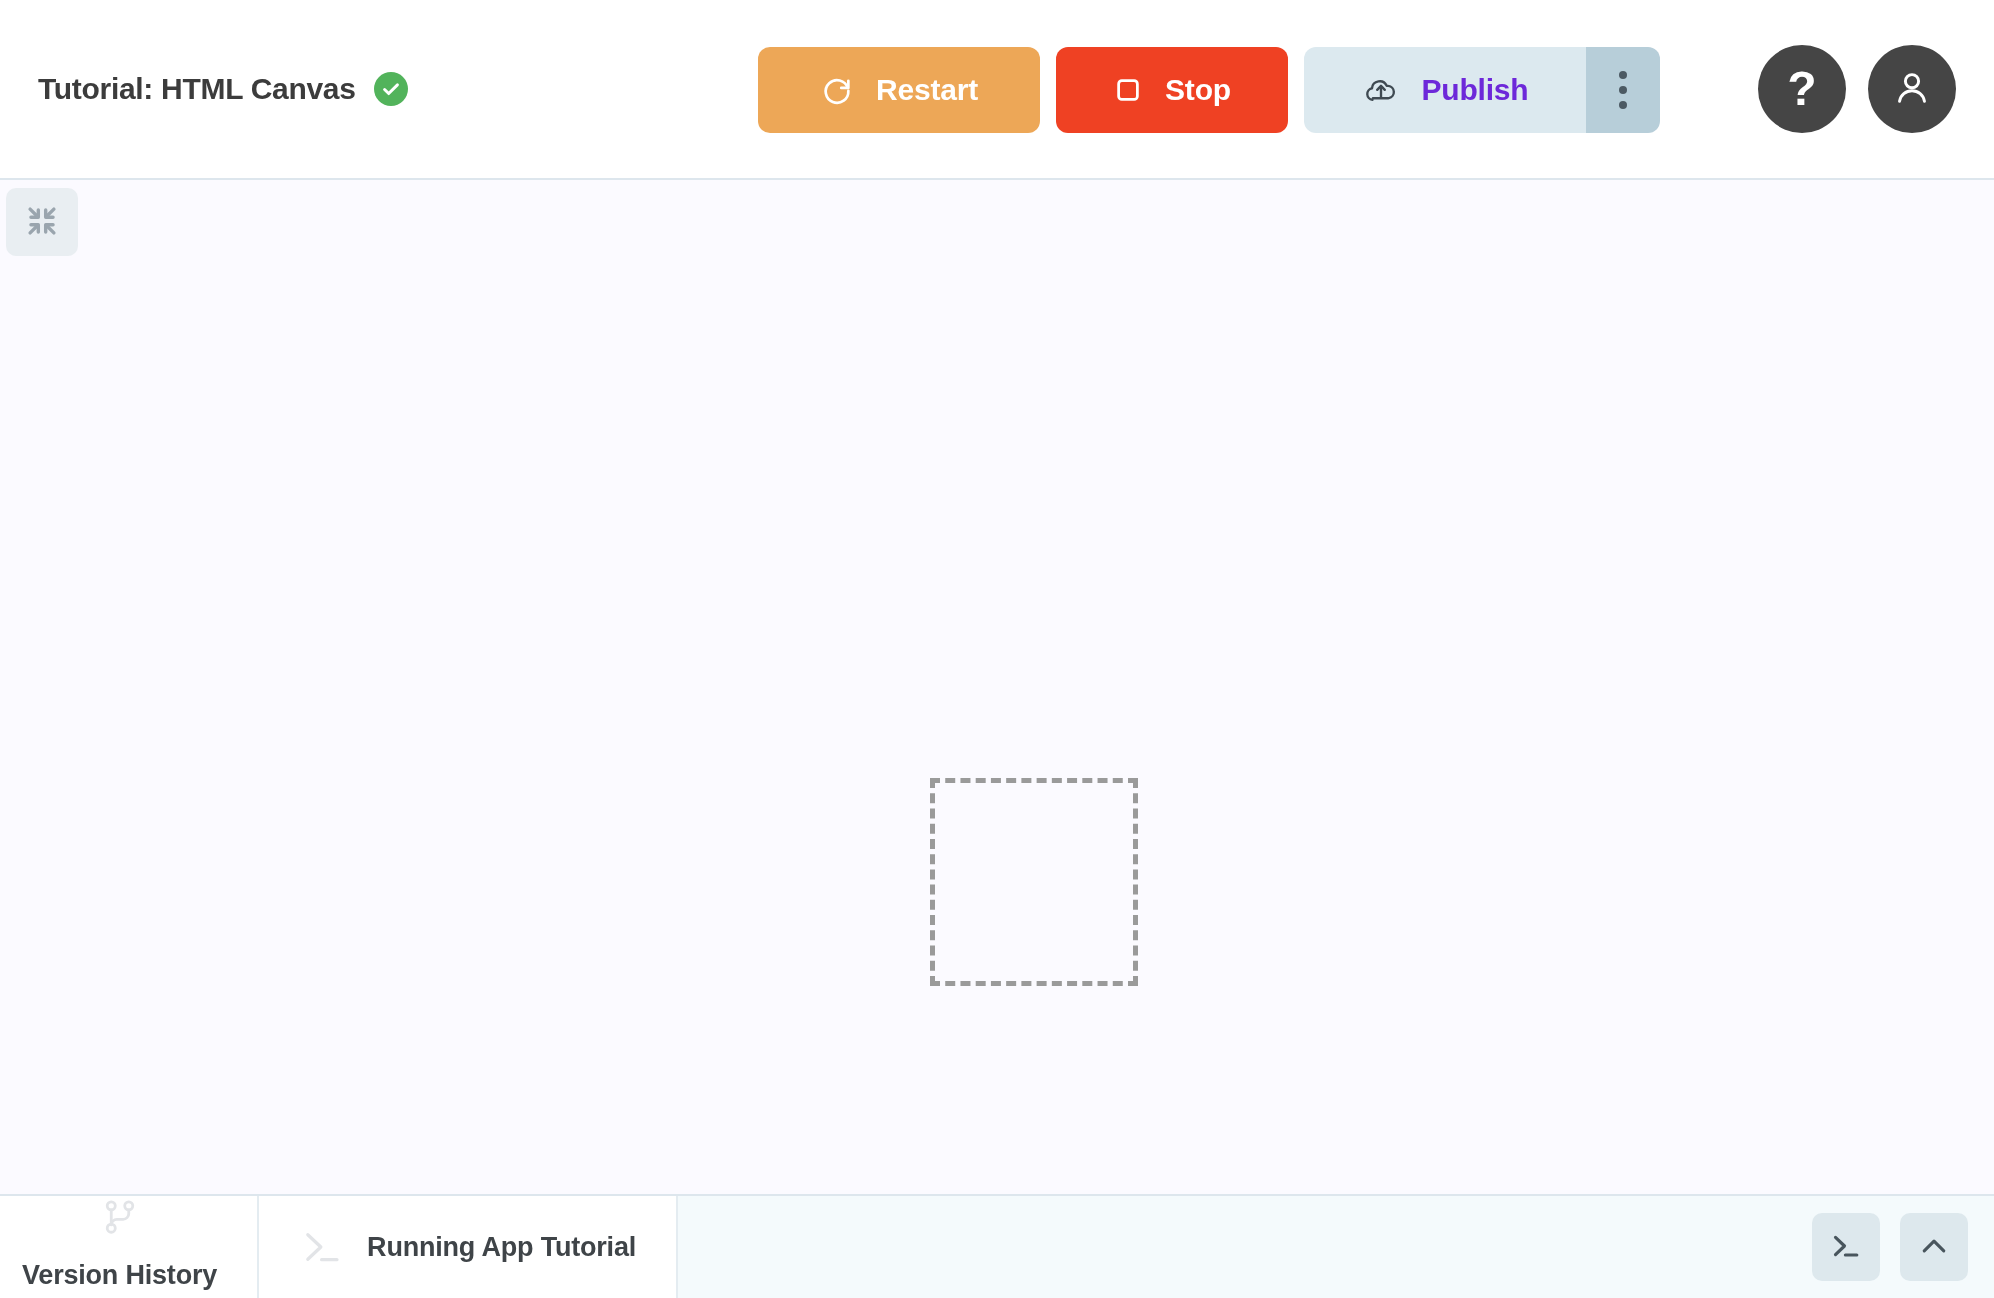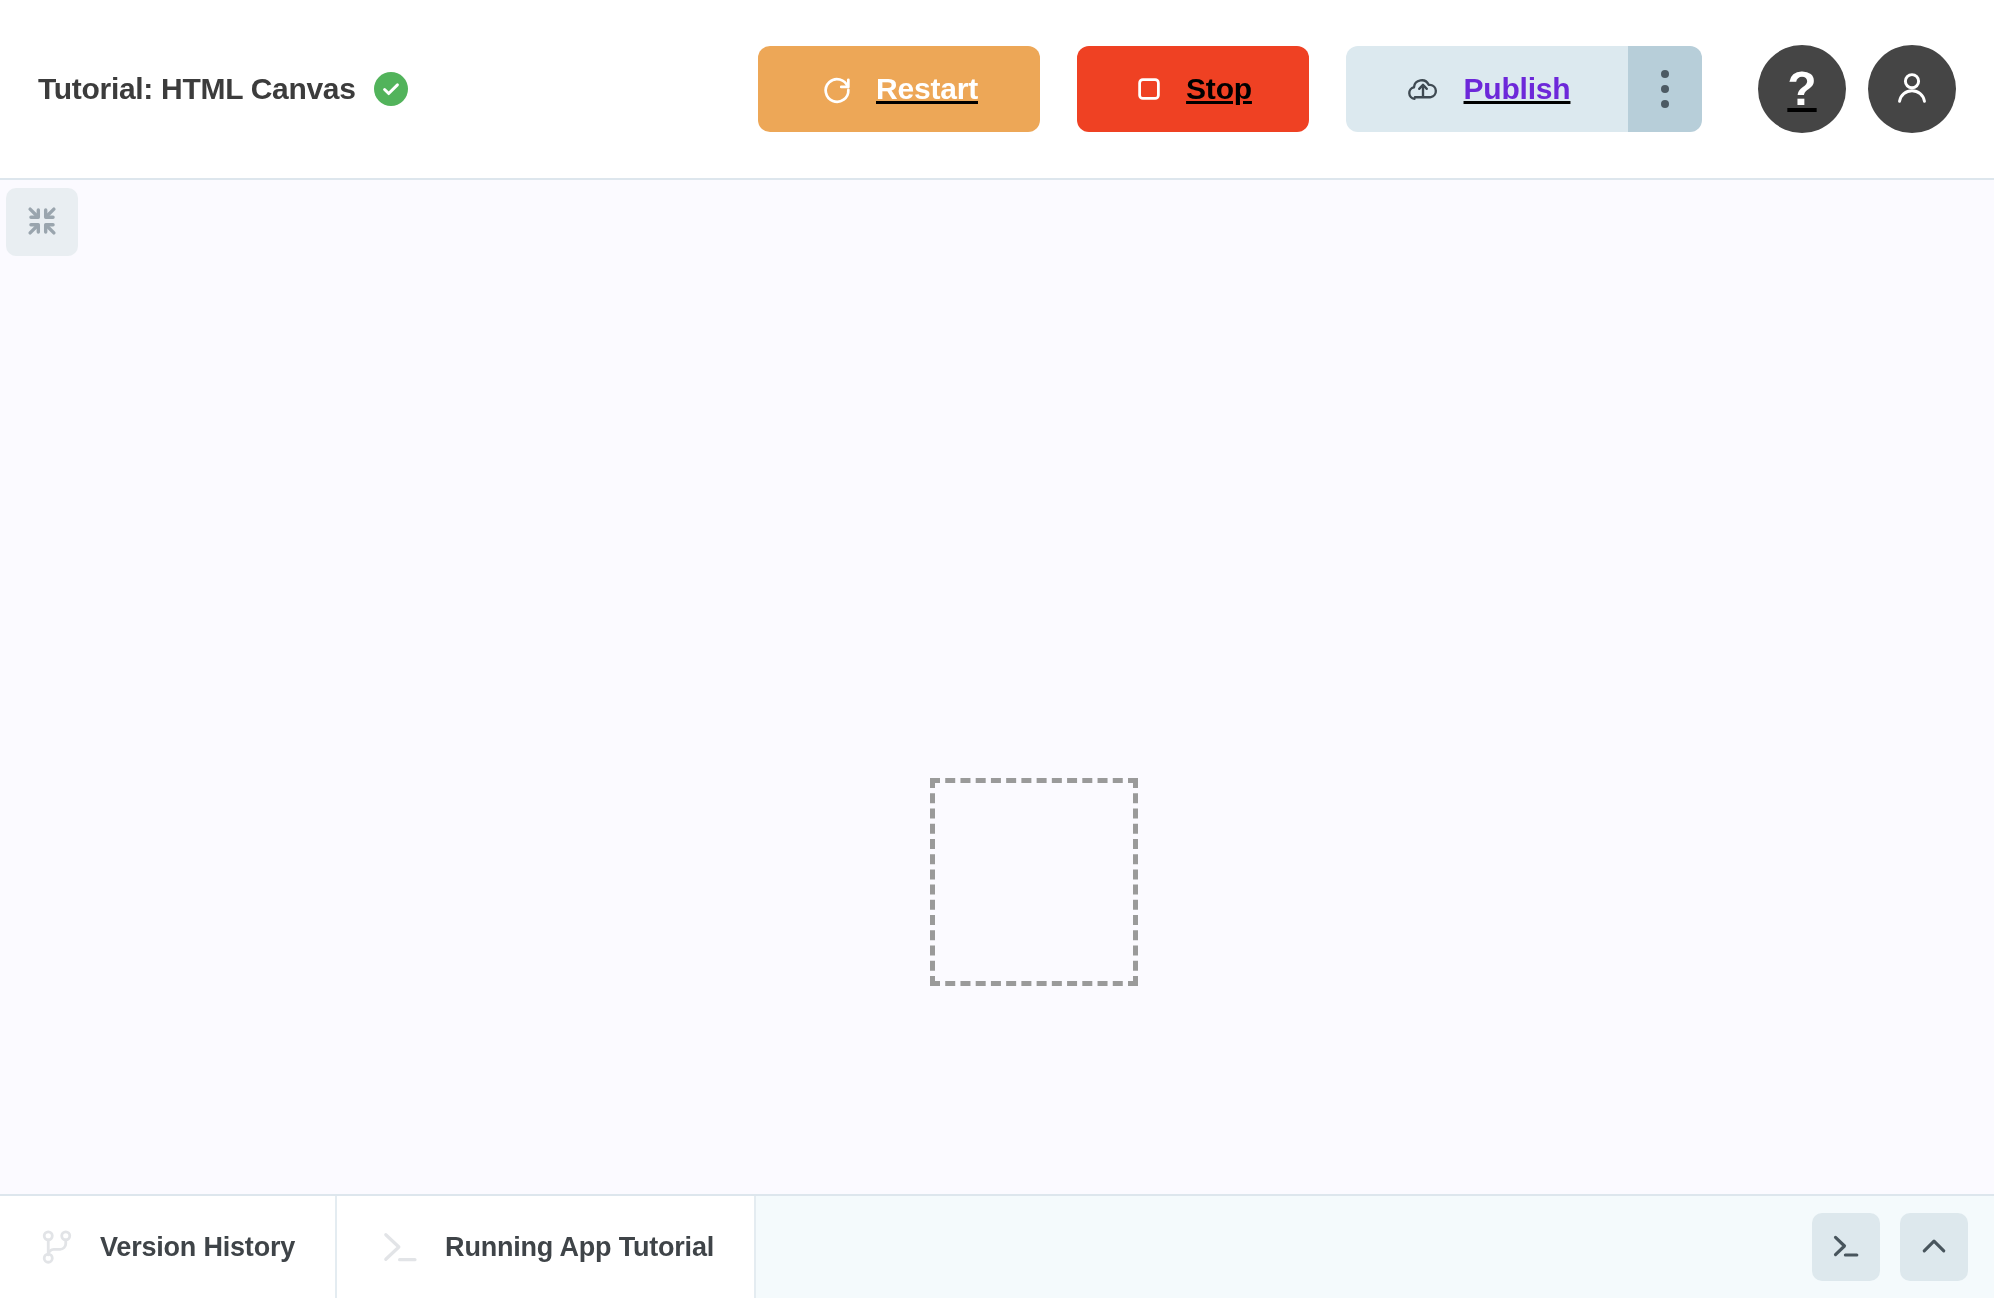--- a/index.html
+++ b/index.html
@@ -57,45 +57,44 @@
     background: #52b35b;
     display: flex;
     align-items: center;
     justify-content: center;
     flex-shrink: 0;
   }
   .status-badge svg { display: block; }
 
   .actions {
     display: flex;
-    align-items: center;
-    gap: 37px;
+    align-items: flex-end;
+    gap: 16px;
     flex: 1;
-    text-decoration: underline;
   }
 
   .btn {
     height: 86px;
     border: none;
     border-radius: 12px;
     display: flex;
     align-items: center;
     justify-content: center;
     gap: 22px;
     padding: 0 34px;
     font-family: "Liberation Sans", sans-serif;
     font-size: 30px;
     font-weight: 700;
     cursor: pointer;
     letter-spacing: -0.2px;
     white-space: nowrap;
   }
 
   .btn-restart { background: #eda757; color: #ffffff; width: 282px; }
-  .btn-stop    { background: #ef4123; color: #000000; width: 232px; }
+  .btn-stop    { background: #ef4123; color: #ffffff; width: 232px; }
 
   .publish-group {
     display: flex;
     align-items: stretch;
     height: 86px;
     border-radius: 12px;
     overflow: hidden;
   }
   .btn-publish {
     background: #dce9ef;
@@ -191,21 +190,21 @@
   .tab {
     display: flex;
     align-items: center;
     gap: 22px;
     padding: 0 40px;
     background: #ffffff;
     border-right: 2px solid #e4ecf1;
     cursor: pointer;
     height: 100%;
   }
-  .tab:first-child { padding-left: 36px; }
+  .tab:first-child { padding-left: 22px; flex-direction: column; }
 
   .tab-label {
     font-size: 27px;
     font-weight: 700;
     color: #3f4448;
     letter-spacing: -0.2px;
     white-space: nowrap;
   }
 
   .tab-icon { display: flex; align-items: center; justify-content: center; flex-shrink: 0; }

